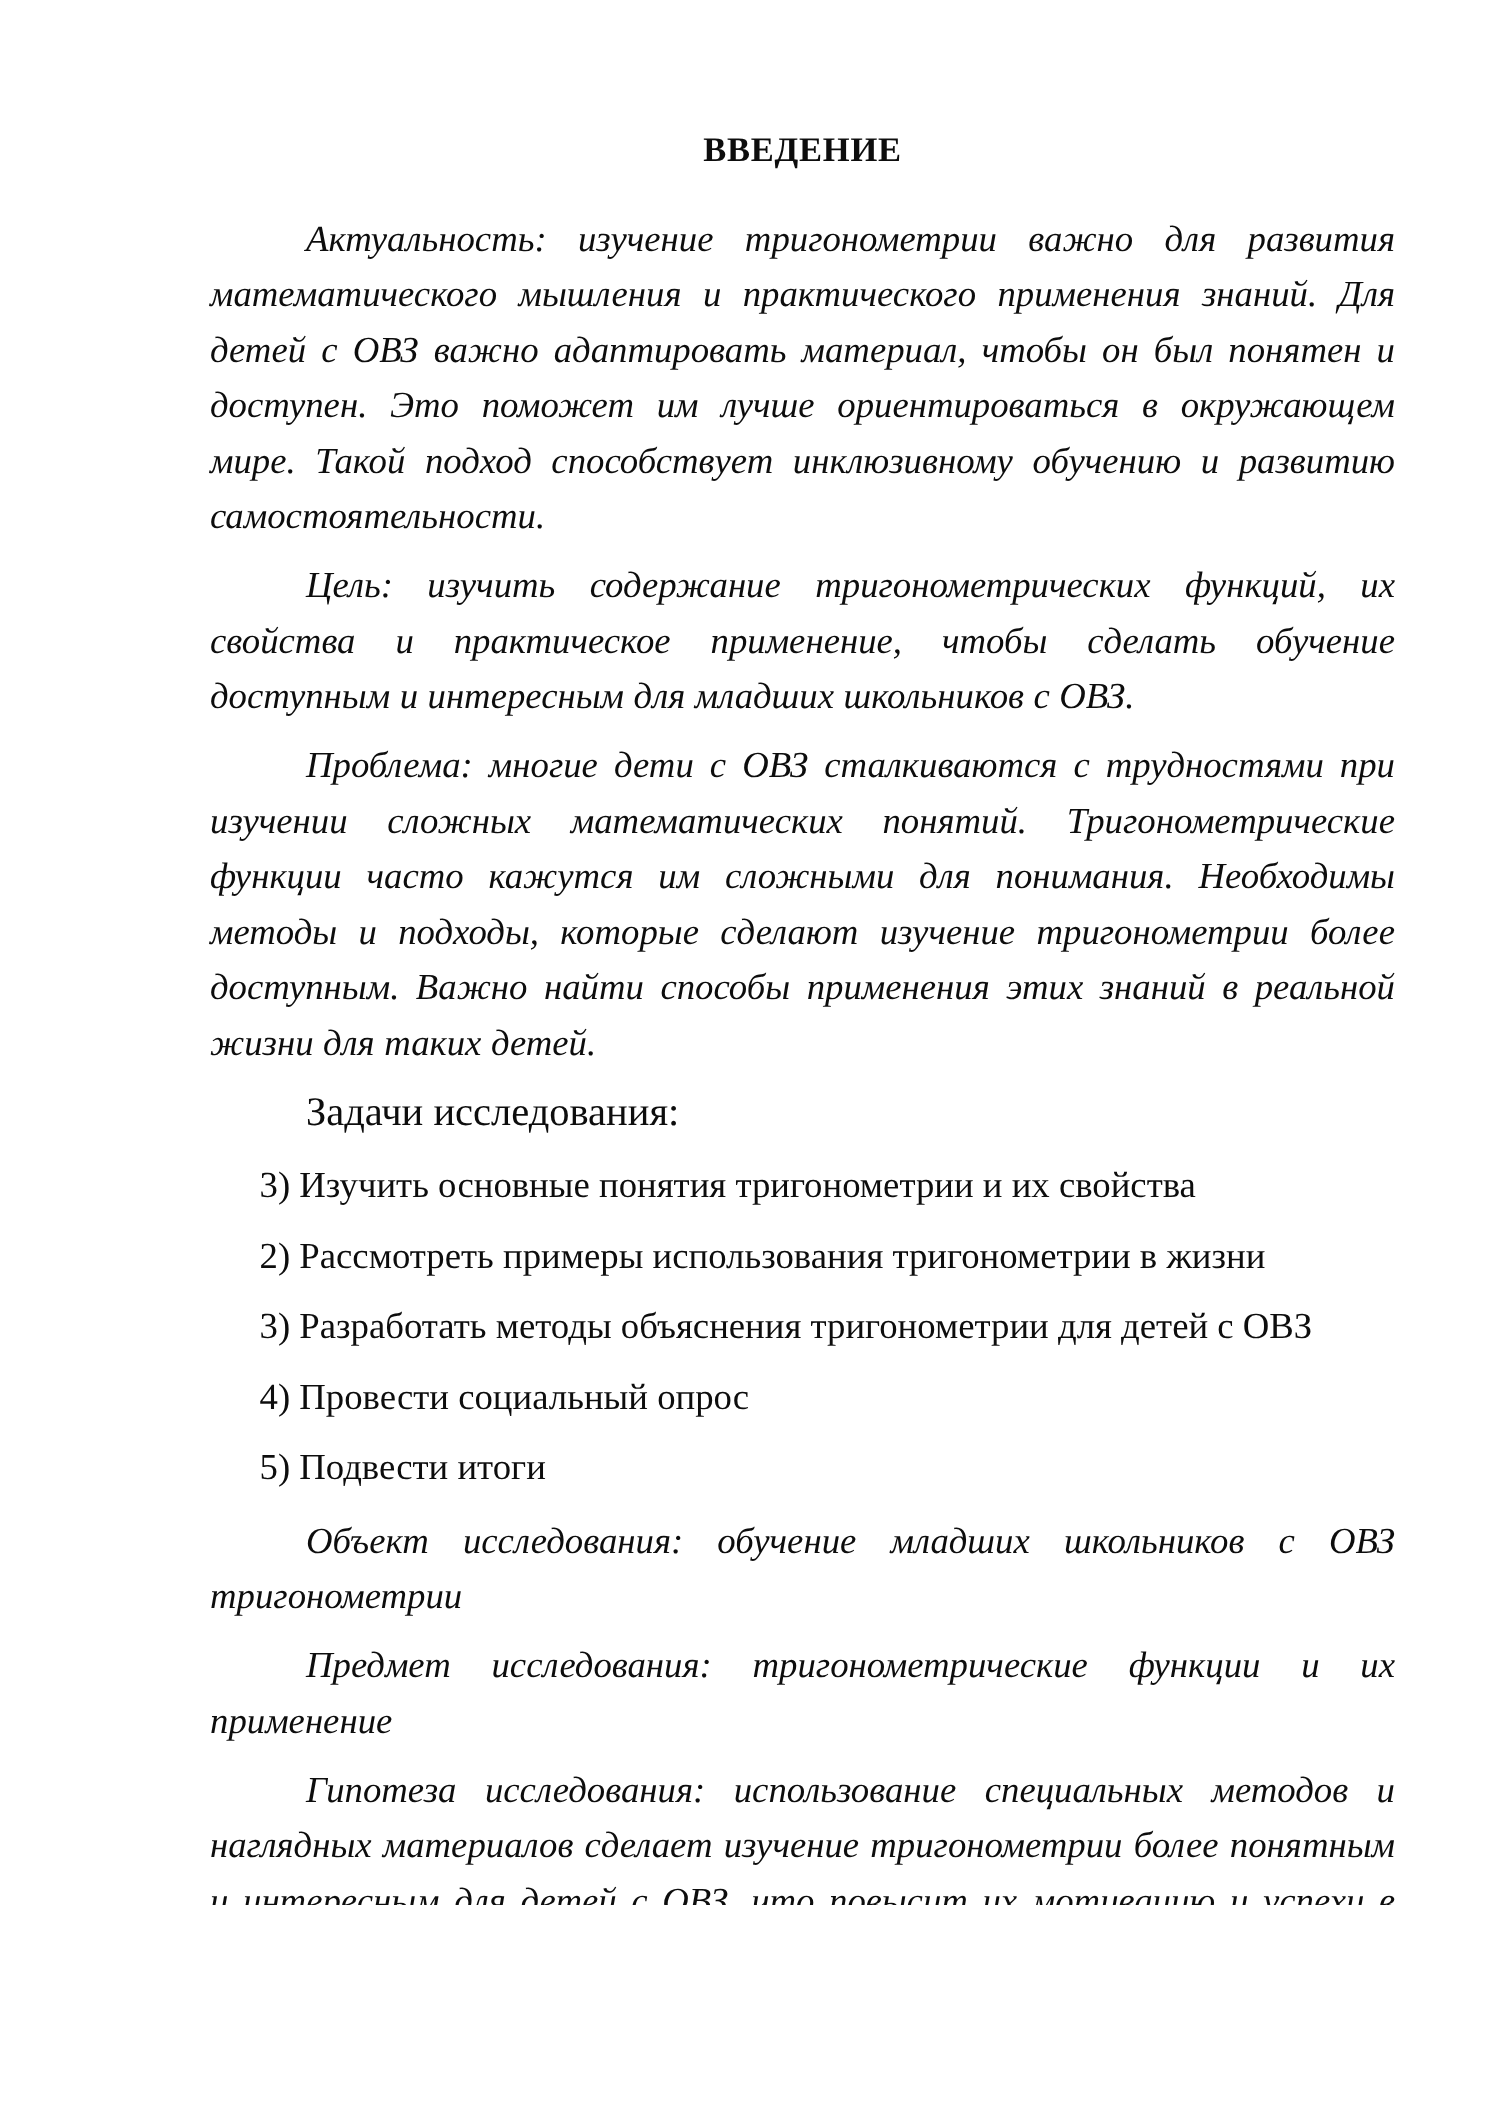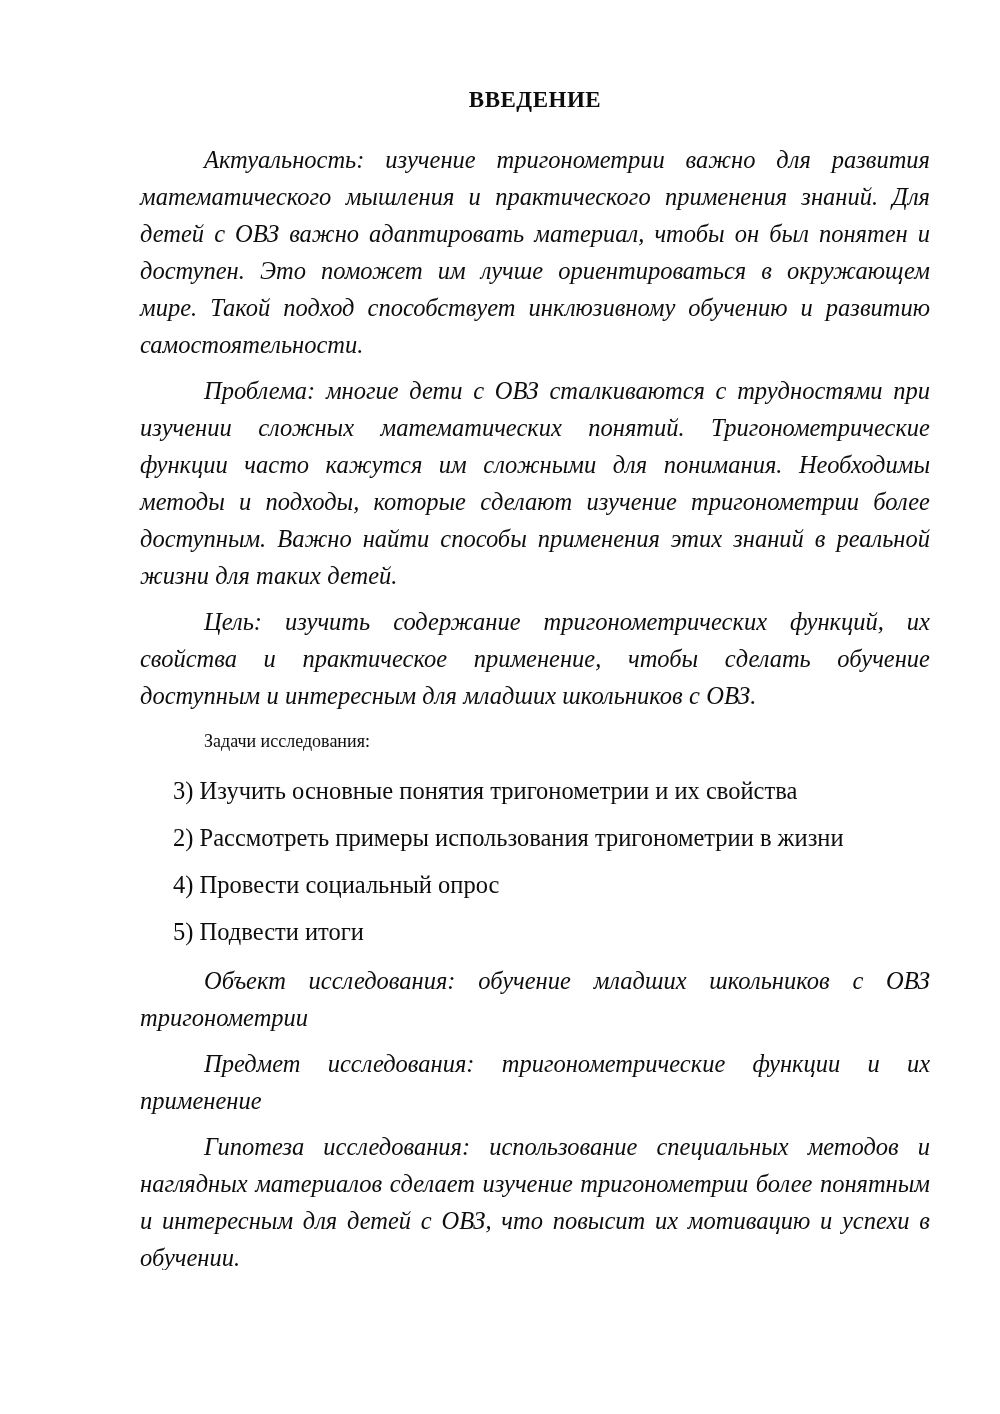--- a/index.html
+++ b/index.html
@@ -41,21 +41,21 @@
     text-align: justify;
     text-align-last: left;
     text-indent: 64px;
     margin: 0 0 9px 0;
     hyphens: none;
     word-spacing: 0.2px;
     font-style: italic;
   }
 
   .lead-in {
-    font-size: 18px;
+    font-size: 27px;
     line-height: 37px;
     text-align: left;
     text-indent: 64px;
     margin: 0 0 12px 0;
   }
 
   .task-list {
     list-style: none;
     margin: 0 0 12px 0;
     padding: 0;
@@ -85,29 +85,30 @@
 <body>
 
 <div class="page">
 
   <div class="content">
 
     <h1 class="doc-title">ВВЕДЕНИЕ</h1>
 
     <p class="para">Актуальность: изучение тригонометрии важно для развития математического мышления и практического применения знаний. Для детей с ОВЗ важно адаптировать материал, чтобы он был понятен и доступен. Это поможет им лучше ориентироваться в окружающем мире. Такой подход способствует инклюзивному обучению и развитию самостоятельности.</p>
 
+    <p class="para">Цель: изучить содержание тригонометрических функций, их свойства и практическое применение, чтобы сделать обучение доступным и интересным для младших школьников с ОВЗ.</p>
+
     <p class="para">Проблема: многие дети с ОВЗ сталкиваются с трудностями при изучении сложных математических понятий. Тригонометрические функции часто кажутся им сложными для понимания. Необходимы методы и подходы, которые сделают изучение тригонометрии более доступным. Важно найти способы применения этих знаний в реальной жизни для таких детей.</p>
-
-    <p class="para">Цель: изучить содержание тригонометрических функций, их свойства и практическое применение, чтобы сделать обучение доступным и интересным для младших школьников с ОВЗ.</p>
 
     <p class="lead-in">Задачи исследования:</p>
 
     <ul class="task-list">
       <li>3) Изучить основные понятия тригонометрии и их свойства</li>
       <li>2) Рассмотреть примеры использования тригонометрии в жизни</li>
+      <li>3) Разработать методы объяснения тригонометрии для детей с ОВЗ</li>
       <li>4) Провести социальный опрос</li>
       <li>5) Подвести итоги</li>
     </ul>
 
     <p class="para">Объект исследования: обучение младших школьников с ОВЗ тригонометрии</p>
 
     <p class="para">Предмет исследования: тригонометрические функции и их применение</p>
 
     <p class="para">Гипотеза исследования: использование специальных методов и наглядных материалов сделает изучение тригонометрии более понятным и интересным для детей с ОВЗ, что повысит их мотивацию и успехи в обучении.</p>
 

